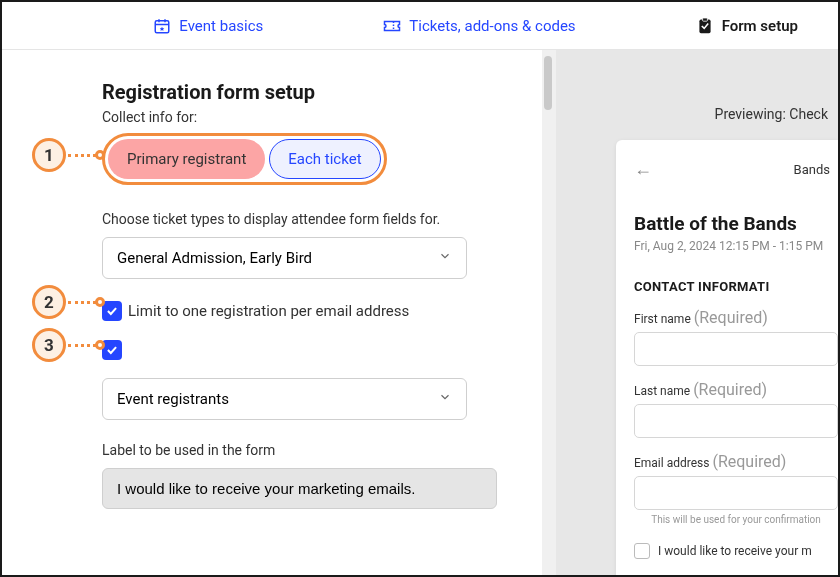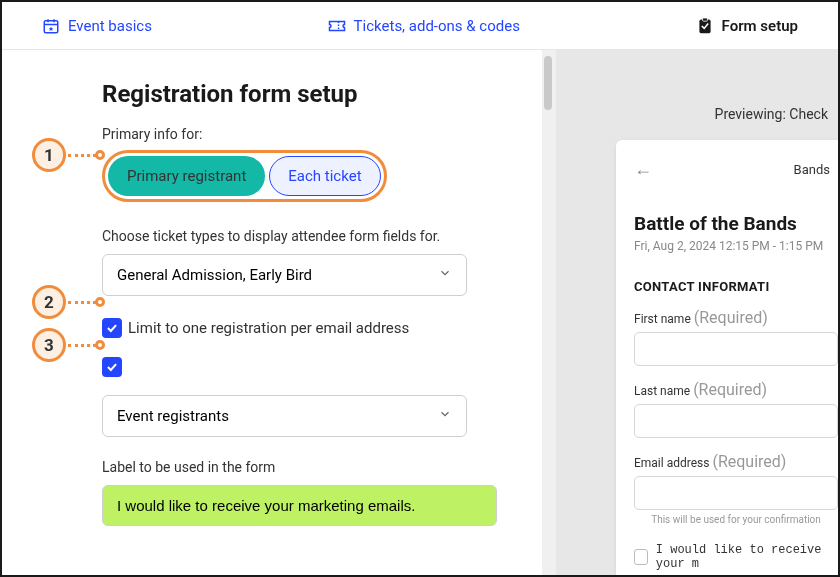--- a/index.html
+++ b/index.html
@@ -12,21 +12,21 @@
       position: relative;
       border: 2px solid #1a1a1a;
     }
     .tabs {
       display: flex;
       height: 48px;
       border-bottom: 1px solid #e5e5e5;
       align-items: center;
       padding: 0 40px;
       gap: 120px;
-      justify-content: space-between;
+      justify-content: flex-end;
     }
     .tab {
       display: flex;
       align-items: center;
       gap: 8px;
       color: #2546ff;
       font-size: 15px;
       cursor: pointer;
     }
     .tab.active {
@@ -65,24 +65,24 @@
       position: absolute;
       left: 554px;
       top: 48px;
       right: 0;
       bottom: 0;
       background: #e7e7e7;
       padding-top: 56px;
       overflow: hidden;
     }
     h1 {
-      font-size: 24px;
+      font-size: 20px;
       font-weight: 700;
       color: #1a1a1a;
-      margin-bottom: 18px;
+      margin-bottom: 5px;
     }
     .field-label {
       font-size: 14px;
       color: #333;
       margin-bottom: 8px;
       display: block;
     }
     .seg-wrap {
       position: relative;
       margin-bottom: 26px;
@@ -96,21 +96,21 @@
     }
     .seg-btn {
       padding: 10px 18px;
       border-radius: 20px;
       font-size: 15px;
       cursor: pointer;
       border: 1.5px solid transparent;
       background: transparent;
       color: #333;
     }
-    .seg-btn.primary { background: #14b8a6; }
+    .seg-btn.primary { background: #fca5a5; }
     .seg-btn.selected {
       border-color: #2546ff;
       background: #eef1ff;
       color: #2546ff;
     }
     .helper {
       font-size: 14px;
       color: #333;
       margin-bottom: 10px;
     }
@@ -150,21 +150,21 @@
       color: #333;
       line-height: 1.4;
       max-width: 330px;
     }
     .text-input {
       width: 395px;
       border: 1px solid #cfcfcf;
       border-radius: 6px;
       padding: 11px 14px;
       font-size: 15px;
-      background: #bef264;
+      background: #e5e5e5;
     }
     .marker {
       position: absolute;
       left: 30px;
       display: flex;
       align-items: center;
     }
     .marker-circle {
       width: 34px; height: 34px;
       border-radius: 50%;
@@ -218,21 +218,21 @@
       border-radius: 5px;
       height: 34px;
       margin-bottom: 14px;
       background: #fff;
     }
     .prev-hint { font-size: 10px; color: #999; margin-top: -10px; margin-bottom: 18px; text-align: center; }
     .prev-check-row { display: flex; align-items: center; gap: 8px; }
     .prev-check {
       width: 16px; height: 16px; border: 1.5px solid #bbb; border-radius: 3px;
     }
-    .prev-check-label { font-size: 12px; color: #333; font-family: Liberation Mono, monospace; }
+    .prev-check-label { font-size: 12px; color: #333; }
   </style>
 </head>
 <body>
 
 <div class="tabs">
   <div class="tab">
     <span class="tab-icon">
       <svg width="18" height="18" viewBox="0 0 24 24" fill="none" stroke="#2546ff" stroke-width="2">
           <rect x="3" y="5" width="18" height="16" rx="2"></rect>
           <line x1="3" y1="10" x2="21" y2="10"></line>
@@ -284,21 +284,21 @@
     <div class="marker" style="top:278px;">
       <div class="marker-circle">
           <span>3</span>
         </div>
       <div class="marker-dots"></div>
         <div class="marker-end"></div>
     </div>
 
     <h1>Registration form setup</h1>
 
-    <span class="field-label">Primary info for:</span>
+    <span class="field-label">Collect info for:</span>
 
     <div class="seg-wrap">
       <div class="seg">
         <div class="seg-btn primary">Primary registrant</div>
         <div class="seg-btn selected">Each ticket</div>
       </div>
     </div>
 
     <div class="helper">Choose ticket types to display attendee form fields for.</div>
     <div class="select">

